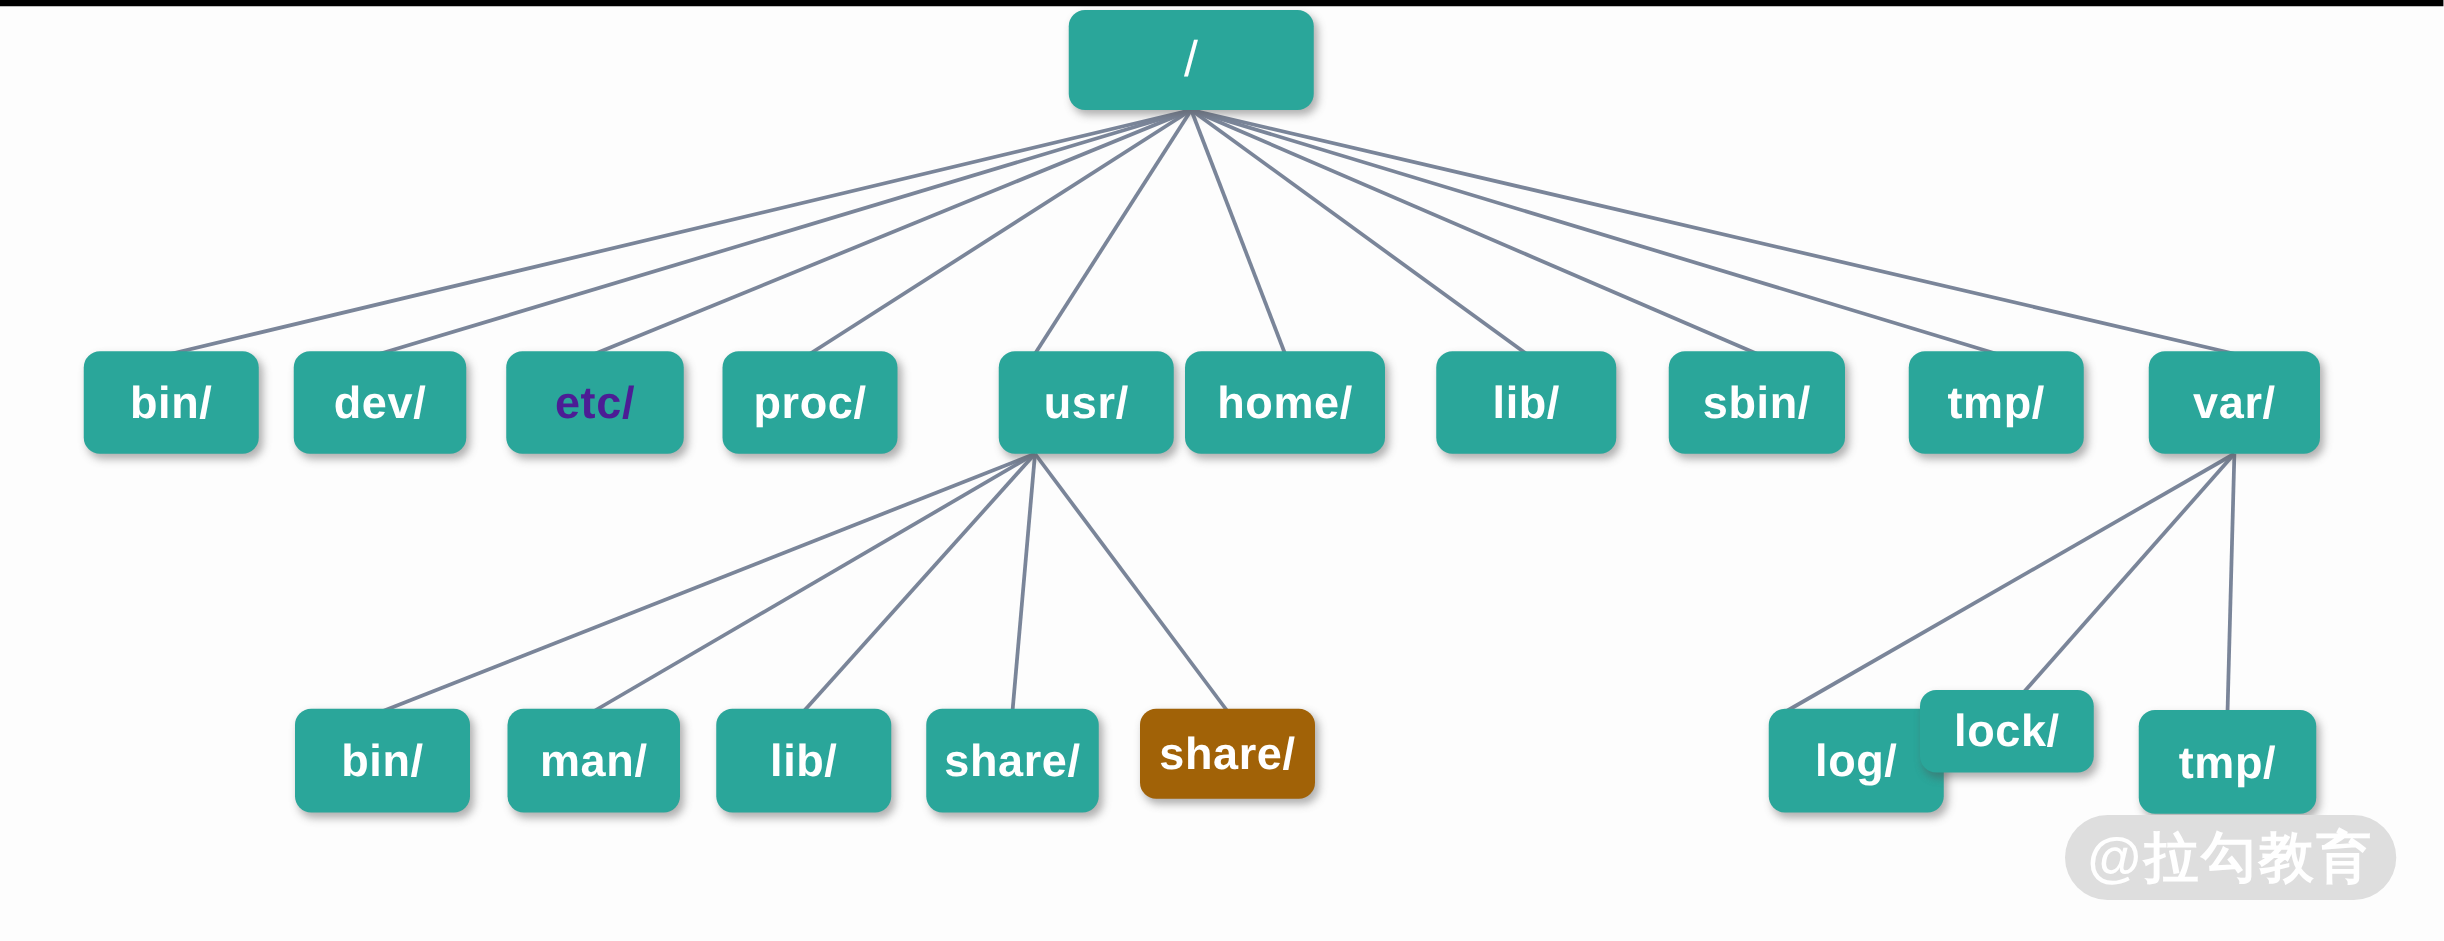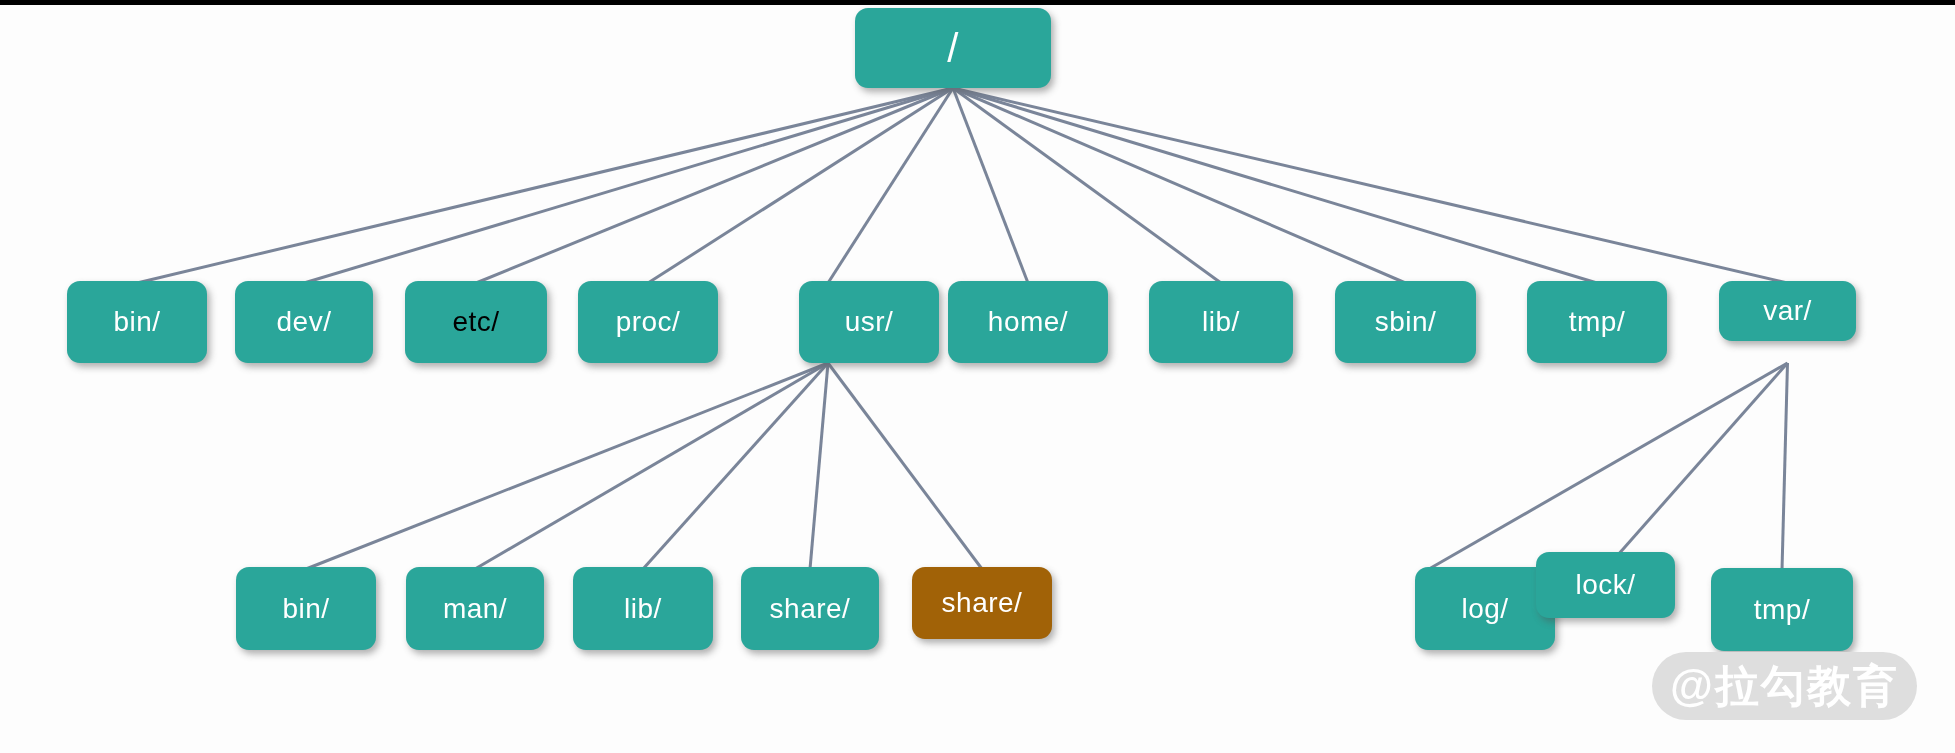--- a/index.html
+++ b/index.html
@@ -27,22 +27,22 @@
     width: 1955px;
     height: 753px;
   }
   .tree-node {
     position: absolute;
     display: flex;
     align-items: center;
     justify-content: center;
     border-radius: 13px;
     color: #ffffff;
-    font-size: 28px;
-    font-weight: 400;
+    font-size: 36px;
+    font-weight: 700;
     letter-spacing: 0.5px;
     box-shadow: 3px 4px 7px rgba(80, 80, 80, 0.45);
     box-sizing: border-box;
     user-select: none;
   }
   .tree-node.root-node {
     font-size: 40px;
     font-weight: 400;
   }
   #watermark {
@@ -80,28 +80,28 @@
       <line x1="828" y1="363" x2="982" y2="569" stroke="#7a8599" stroke-width="3"></line>
       <line x1="1787.5" y1="363" x2="1429" y2="569" stroke="#7a8599" stroke-width="3"></line>
       <line x1="1787.5" y1="363" x2="1605.5" y2="569" stroke="#7a8599" stroke-width="3"></line>
       <line x1="1787.5" y1="363" x2="1782" y2="570" stroke="#7a8599" stroke-width="3"></line>
     </svg>
 
   <div id="nodes-layer">
       <div class="tree-node root-node" style="left: 855px; top: 8px; width: 196px; height: 80px; background: rgb(42, 166, 154); color: rgb(255, 255, 255);">/</div>
       <div class="tree-node" style="left: 67px; top: 281px; width: 140px; height: 82px; background: rgb(42, 166, 154); color: rgb(255, 255, 255);">bin/</div>
       <div class="tree-node" style="left: 235px; top: 281px; width: 138px; height: 82px; background: rgb(42, 166, 154); color: rgb(255, 255, 255);">dev/</div>
-      <div class="tree-node" style="left: 405px; top: 281px; width: 142px; height: 82px; background: rgb(42, 166, 154); color: #000000;">etc/</div>
+      <div class="tree-node" style="left: 405px; top: 281px; width: 142px; height: 82px; background: rgb(42, 166, 154); color: #4c1d95;">etc/</div>
       <div class="tree-node" style="left: 578px; top: 281px; width: 140px; height: 82px; background: rgb(42, 166, 154); color: rgb(255, 255, 255);">proc/</div>
       <div class="tree-node" style="left: 758px; top: 281px; width: 140px; height: 82px; background: rgb(42, 166, 154); color: rgb(255, 255, 255); margin-left: 41px;">usr/</div>
       <div class="tree-node" style="left: 948px; top: 281px; width: 160px; height: 82px; background: rgb(42, 166, 154); color: rgb(255, 255, 255);">home/</div>
       <div class="tree-node" style="left: 1149px; top: 281px; width: 144px; height: 82px; background: rgb(42, 166, 154); color: rgb(255, 255, 255);">lib/</div>
       <div class="tree-node" style="left: 1335px; top: 281px; width: 141px; height: 82px; background: rgb(42, 166, 154); color: rgb(255, 255, 255);">sbin/</div>
       <div class="tree-node" style="left: 1527px; top: 281px; width: 140px; height: 82px; background: rgb(42, 166, 154); color: rgb(255, 255, 255);">tmp/</div>
-      <div class="tree-node" style="left: 1719px; top: 281px; width: 137px; height: 60px; background: rgb(42, 166, 154); color: rgb(255, 255, 255);">var/</div>
+      <div class="tree-node" style="left: 1719px; top: 281px; width: 137px; height: 82px; background: rgb(42, 166, 154); color: rgb(255, 255, 255);">var/</div>
       <div class="tree-node" style="left: 236px; top: 567px; width: 140px; height: 83px; background: rgb(42, 166, 154); color: rgb(255, 255, 255);">bin/</div>
       <div class="tree-node" style="left: 406px; top: 567px; width: 138px; height: 83px; background: rgb(42, 166, 154); color: rgb(255, 255, 255);">man/</div>
       <div class="tree-node" style="left: 573px; top: 567px; width: 140px; height: 83px; background: rgb(42, 166, 154); color: rgb(255, 255, 255);">lib/</div>
       <div class="tree-node" style="left: 741px; top: 567px; width: 138px; height: 83px; background: rgb(42, 166, 154); color: rgb(255, 255, 255);">share/</div>
       <div class="tree-node" style="left: 912px; top: 567px; width: 140px; height: 72px; background: #a16207; color: rgb(255, 255, 255);">share/</div>
       <div class="tree-node" style="left: 1415px; top: 567px; width: 140px; height: 83px; background: rgb(42, 166, 154); color: rgb(255, 255, 255);">log/</div>
       <div class="tree-node" style="left: 1536px; top: 552px; width: 139px; height: 66px; background: rgb(42, 166, 154); color: rgb(255, 255, 255);">lock/</div>
       <div class="tree-node" style="left: 1711px; top: 568px; width: 142px; height: 83px; background: rgb(42, 166, 154); color: rgb(255, 255, 255);">tmp/</div>
     </div>
 

